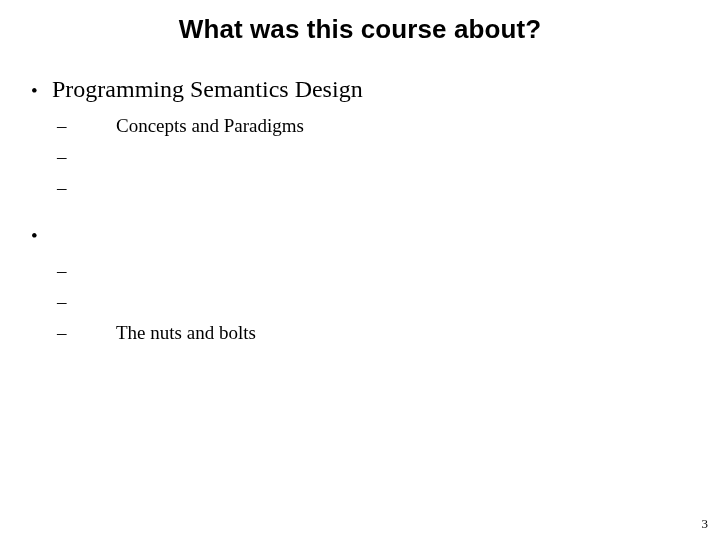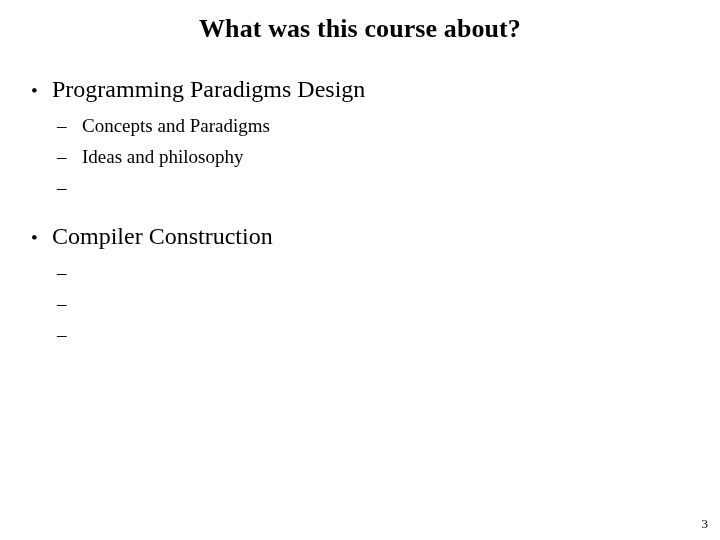--- a/index.html
+++ b/index.html
@@ -20,21 +20,21 @@
     position: absolute;
     inset: 0;
     background: #ffffff;
   }
   .slide-title {
     position: absolute;
     top: 14px;
     left: 0;
     width: 720px;
     text-align: center;
-    font-family: Liberation Serif, serif;
+    font-family: Liberation Sans, sans-serif;
     font-weight: bold;
     font-size: 26px;
     line-height: 30px;
     letter-spacing: 0.1px;
     color: #000000;
     white-space: nowrap;
   }
   .body-area {
     position: absolute;
     top: 72px;
@@ -82,20 +82,21 @@
   .l2-marker {
     display: inline-block;
     width: 25px;
     flex: 0 0 25px;
     font-size: 19px;
     line-height: 31px;
     text-align: left;
   }
   .l2-text {
     display: inline-block;
+    margin-left: 34px;
   }
   .page-number {
     position: absolute;
     right: 12px;
     bottom: 9px;
     font-size: 13px;
     line-height: 14px;
     font-family: "Liberation Serif", "DejaVu Serif", serif;
     color: #000000;
     text-align: right;
@@ -106,51 +107,50 @@
 
 <div class="slide">
 
   <div class="slide-title">What was this course about?</div>
 
   <div class="body-area">
 
     <div class="bullet-group">
       <div class="l1-item">
         <span class="l1-marker">•</span>
-        <span class="l1-text">Programming Paradigms Design</span>
+        <span class="l1-text">Programming Semantics Design</span>
       </div>
       <div class="l2-list">
         <div class="l2-item">
           <span class="l2-marker">–</span>
           <span class="l2-text">Concepts and Paradigms</span>
         </div>
         <div class="l2-item">
           <span class="l2-marker">–</span>
-          <span class="l2-text">Ideas and philosophy</span>
         </div>
         <div class="l2-item">
           <span class="l2-marker">–</span>
         </div>
       </div>
     </div>
 
     <div class="bullet-group second">
       <div class="l1-item">
         <span class="l1-marker">•</span>
-        <span class="l1-text">Compiler Construction</span>
       </div>
       <div class="l2-list">
         <div class="l2-item">
           <span class="l2-marker">–</span>
         </div>
         <div class="l2-item">
           <span class="l2-marker">–</span>
         </div>
         <div class="l2-item">
           <span class="l2-marker">–</span>
+          <span class="l2-text">The nuts and bolts</span>
         </div>
       </div>
     </div>
 
   </div>
 
   <div class="page-number">3</div>
 
 </div>
 

